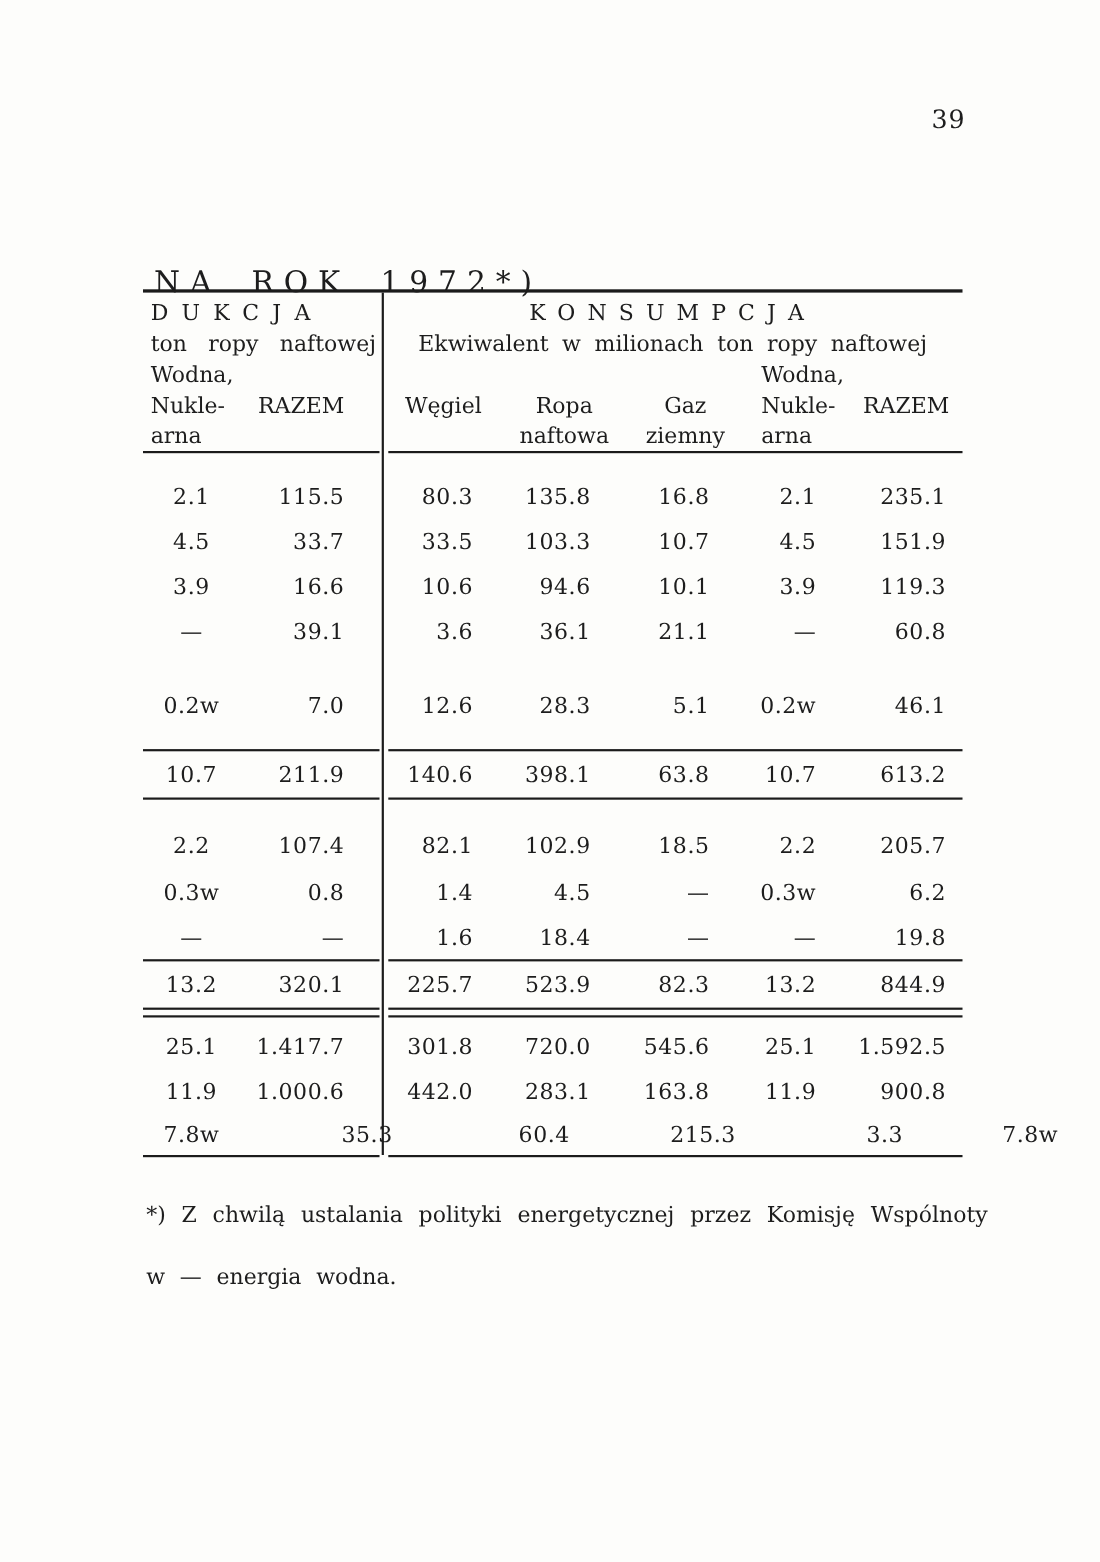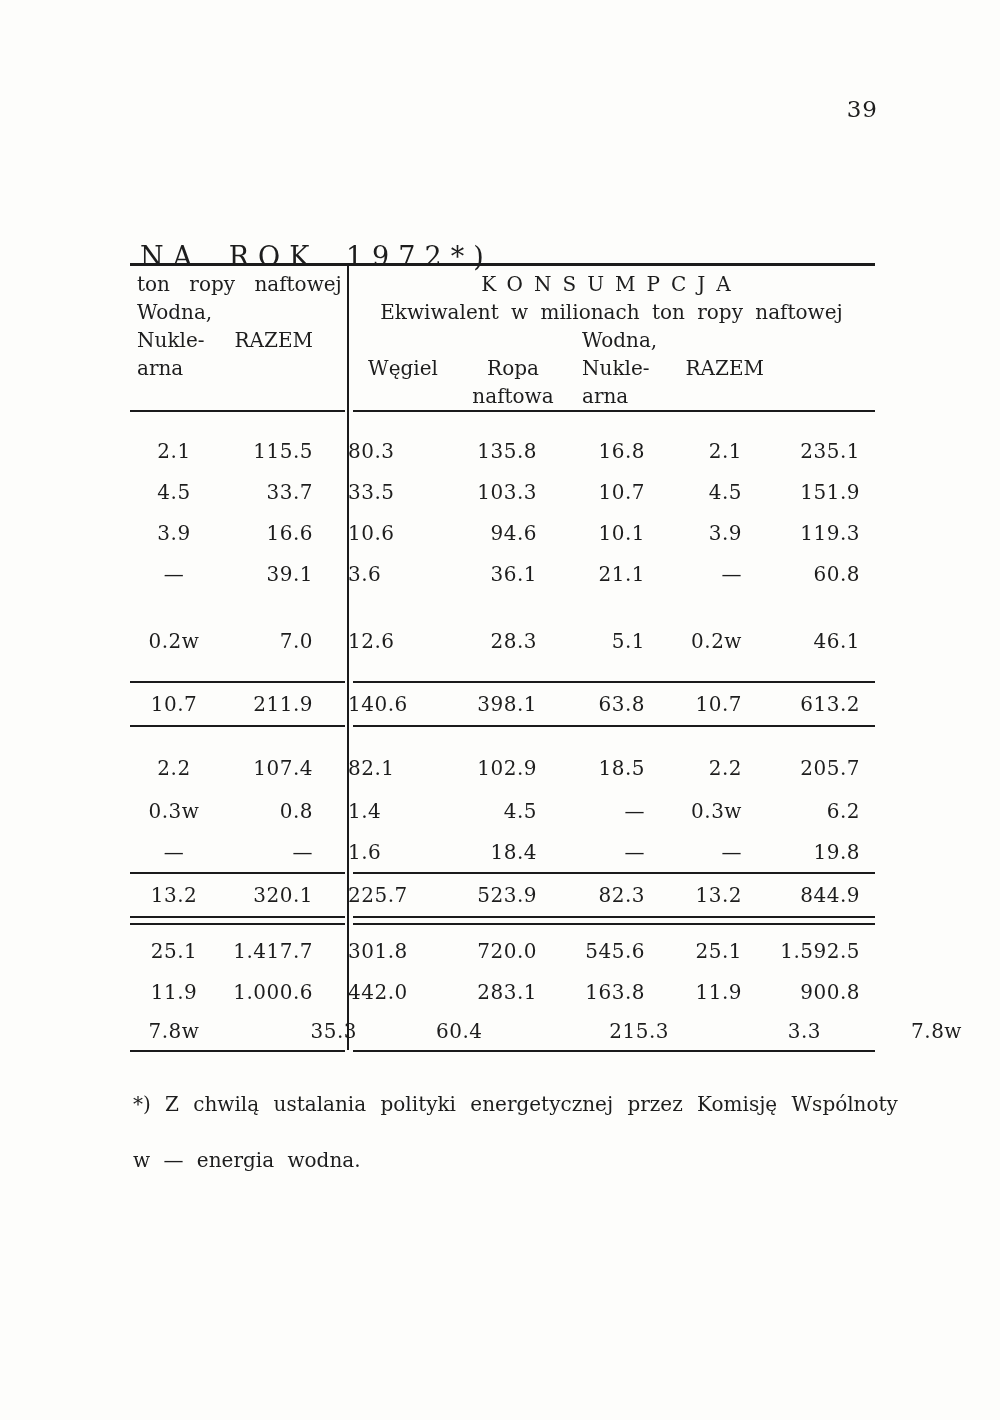--- a/index.html
+++ b/index.html
@@ -49,21 +49,21 @@
   .hrule-d .hl{width:215px;border-top:2px solid #1b1b1b;border-bottom:2px solid #1b1b1b;}
   .hrule-d .hr{flex:1;margin-left:8px;border-top:2px solid #1b1b1b;border-bottom:2px solid #1b1b1b;}
   
   .grid-row{
     display:grid;grid-template-columns:88px 130px 110px 110px 110px 98px 99px;
     align-items:center;font-size:20px;letter-spacing:0.5px;height:41px;
   }
   .h42{height:42px;} .h43{height:43px;} .h40{height:40px;} .h38{height:38px;gap:44px;}
   .c1{text-align:center;}
   .c2{text-align:right;padding-right:35px;}
-  .c3{padding-right:28px;}
+  .c3{text-align:right;padding-right:28px;}
   .c4{text-align:right;padding-right:31px;}
   .c5{text-align:right;padding-right:33px;}
   .c6{text-align:right;padding-right:34px;}
   .c7{text-align:right;padding-right:15px;}
   
   .footnote{
     position:absolute;left:133px;top:1088px;width:745px;font-size:20px;
   }
   .fn-para{position:relative;padding-left:32px;}
   .fn-marker{position:absolute;left:0;top:0;line-height:33px;}
@@ -78,20 +78,21 @@
 <div class="page-number">39</div>
 
 <div class="doc-title">NA ROK 1972*)</div>
 
 <div class="table">
   <div class="top-rule"></div>
   <div class="vdiv"></div>
 
   <div class="header">
     <div class="h-left">
+      <div class="line h-ltitle">DUKCJA</div>
       <div class="line h-lsub">ton ropy naftowej</div>
       <div class="line">Wodna,</div>
       <div class="line h-l4">
         <span>Nukle-</span>
         <span>RAZEM</span>
       </div>
       <div class="line h-arna">arna</div>
     </div>
     <div class="h-right">
       <div class="cline h-rtitle">KONSUMPCJA</div>
@@ -99,20 +100,25 @@
       <div class="h-cols">
         <div class="h-col">
           <span></span>
           <span>Węgiel</span>
           <span></span>
         </div>
         <div class="h-col">
           <span></span>
           <span>Ropa</span>
           <span>naftowa</span>
+        </div>
+        <div class="h-col">
+          <span></span>
+          <span>Gaz</span>
+          <span>ziemny</span>
         </div>
         <div class="h-col hc-nukle">
           <span>Wodna,</span>
           <span>Nukle-</span>
           <span>arna</span>
         </div>
         <div class="h-col hc-razem">
           <span></span>
           <span>RAZEM</span>
           <span></span>

